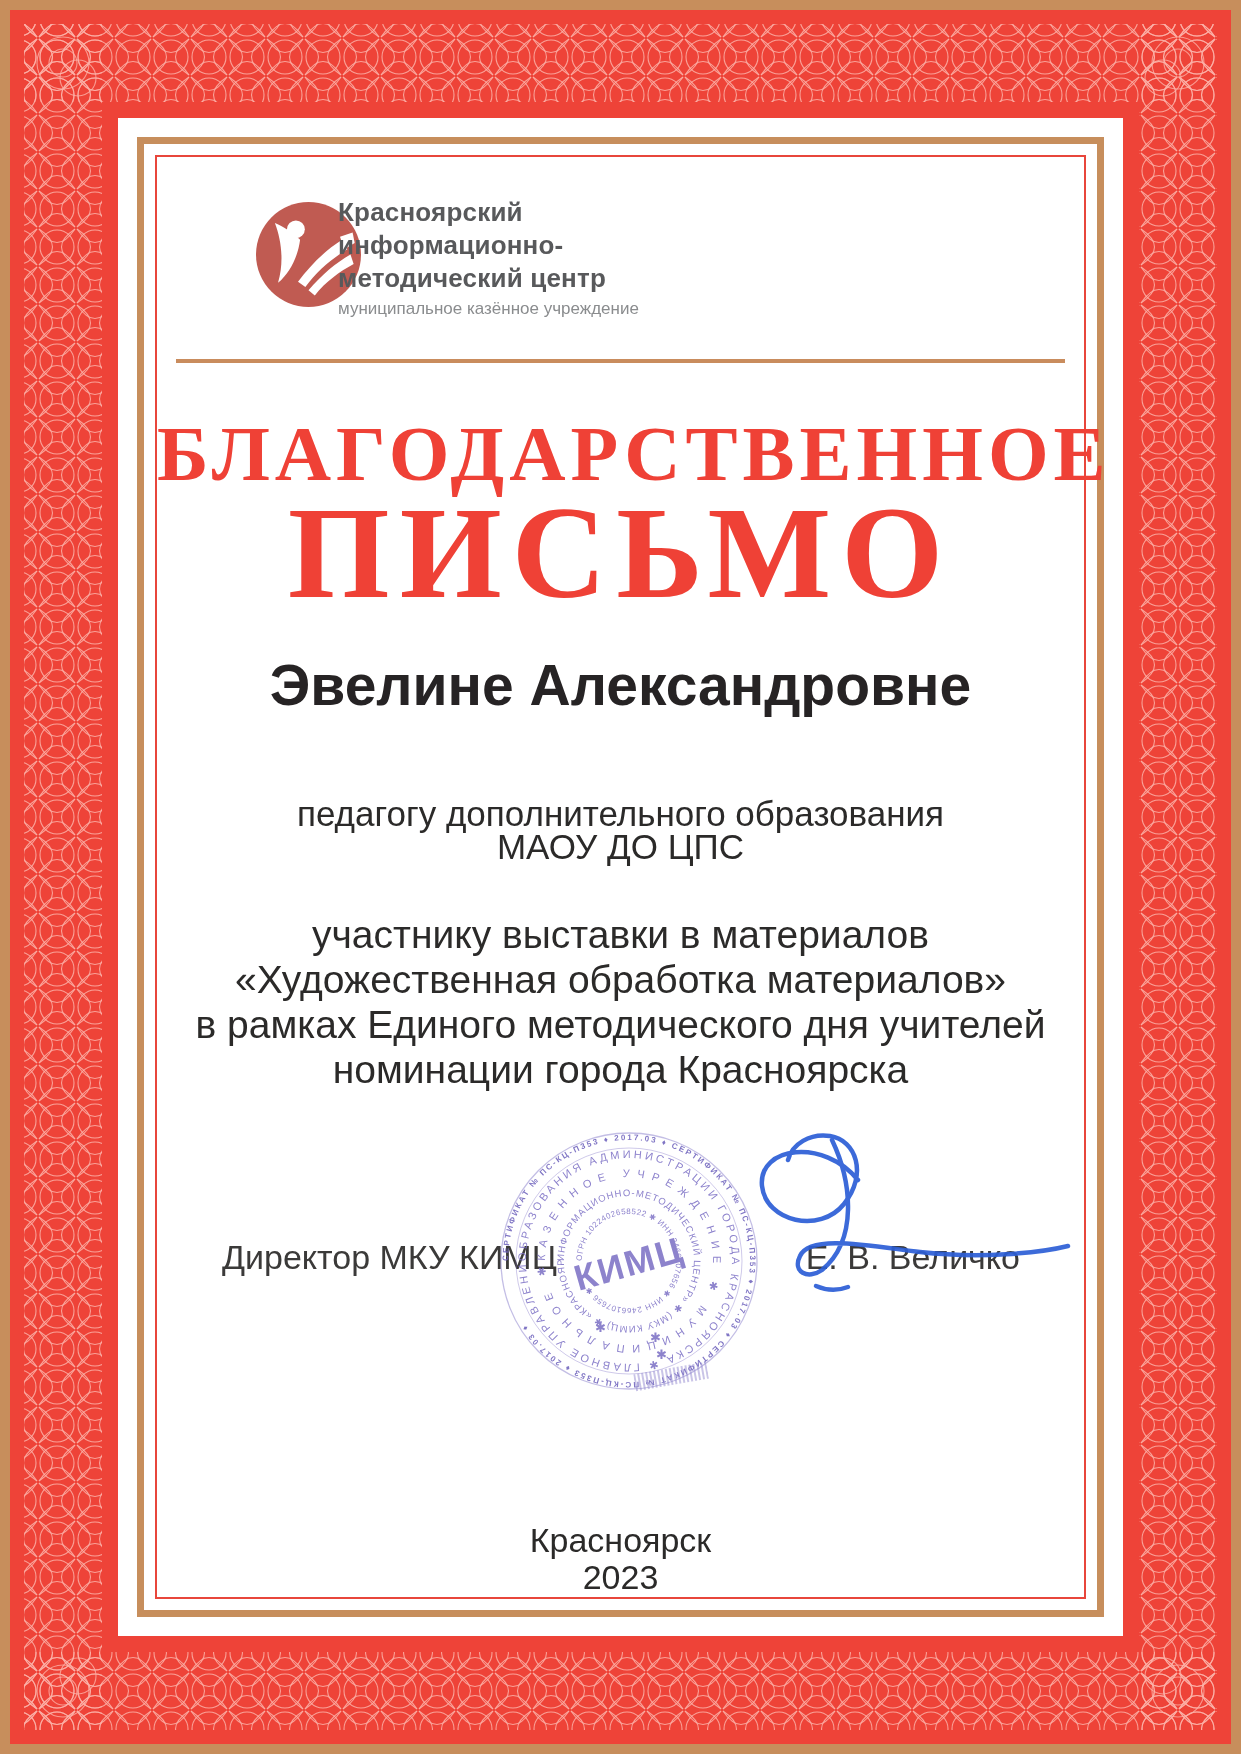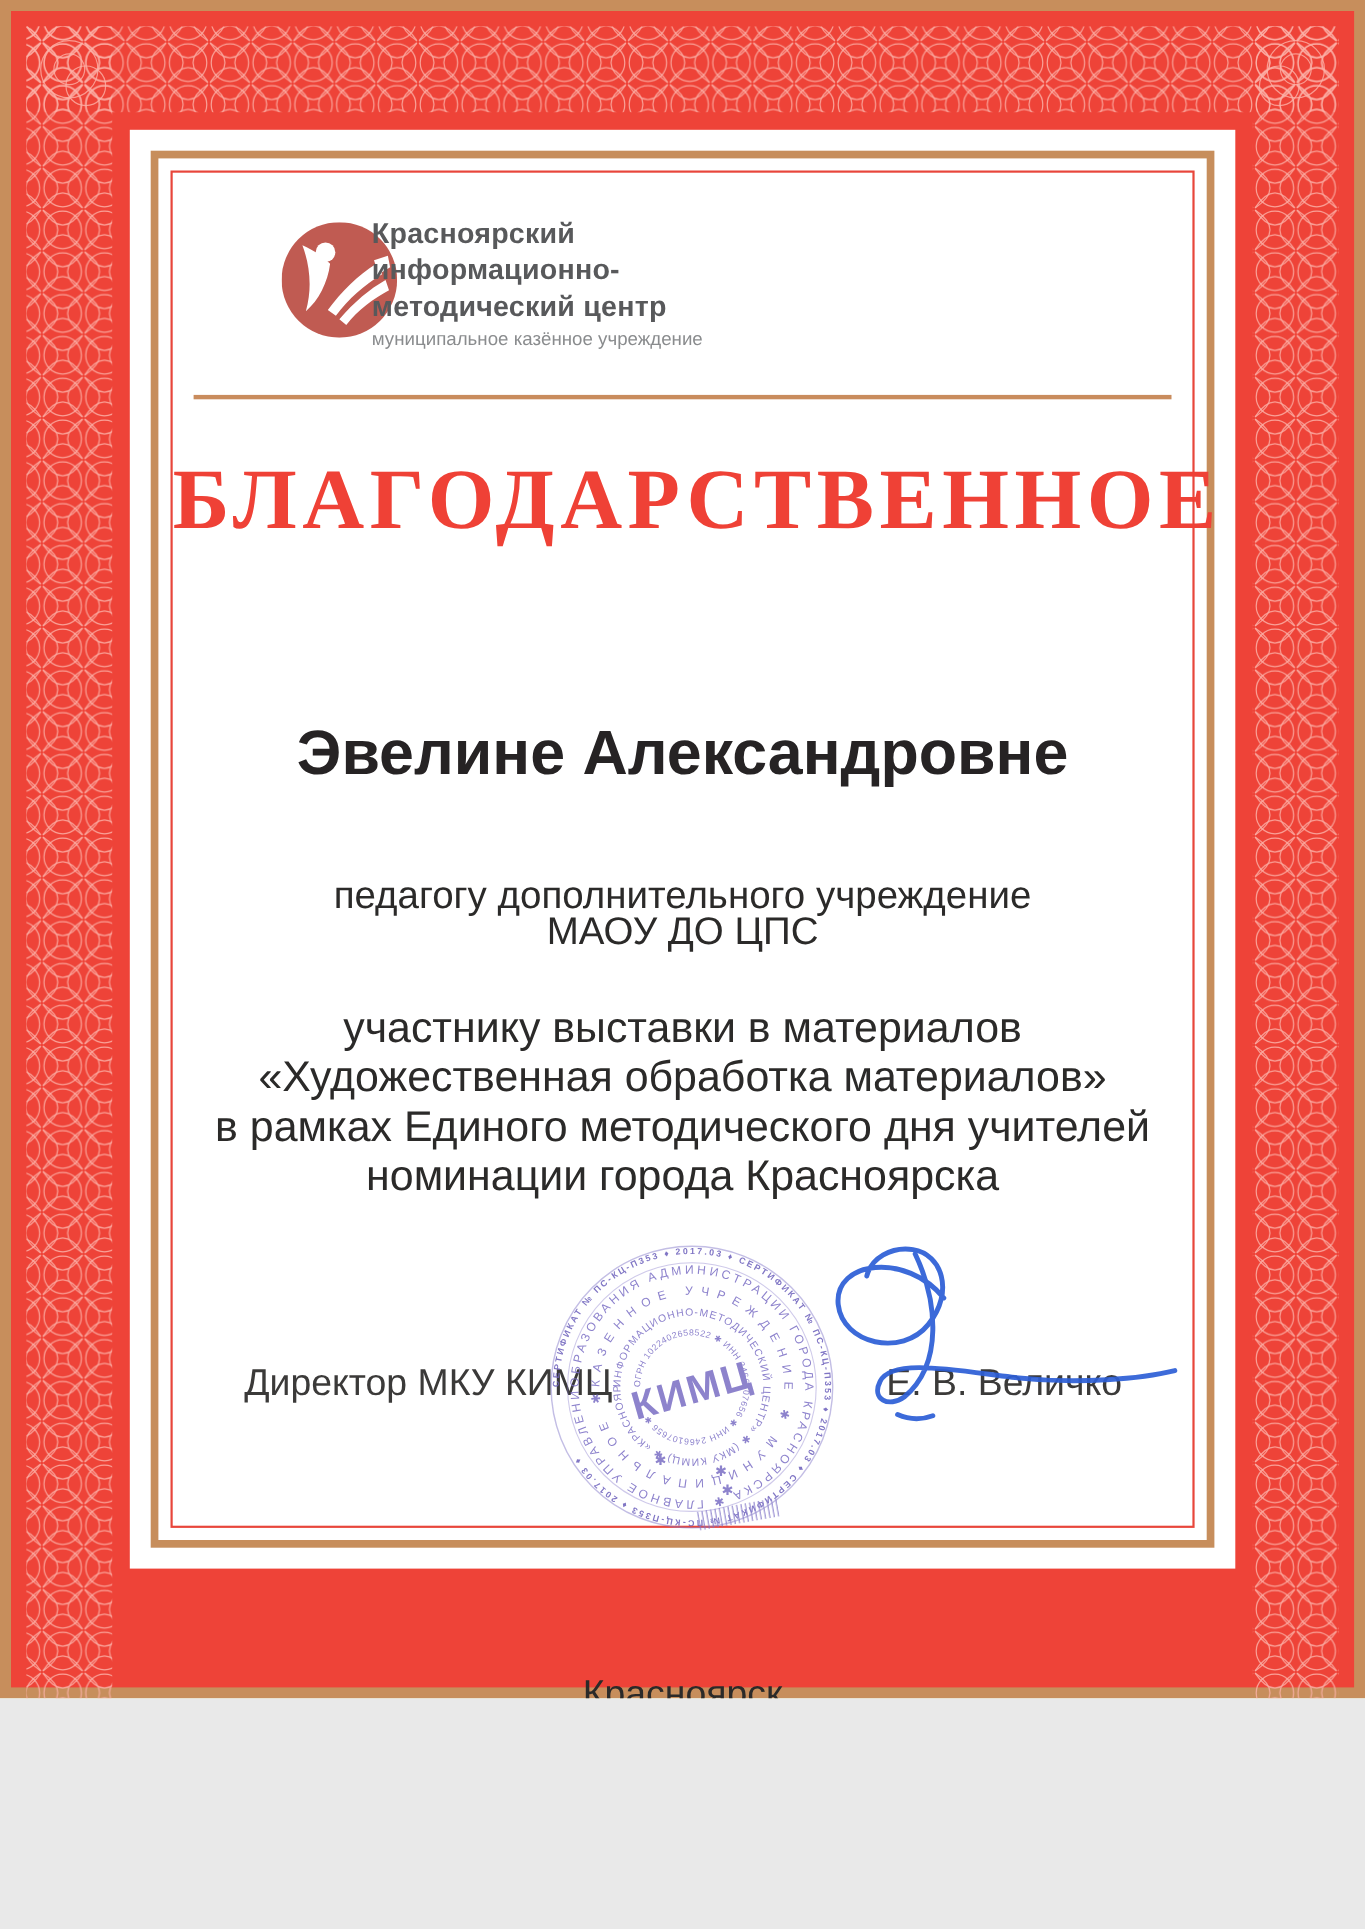--- a/index.html
+++ b/index.html
@@ -1,17 +1,17 @@
 <!DOCTYPE html>
 <html><head>
 <meta charset="utf-8">
 <style>
   html,body{margin:0;padding:0;background:#e9e9e9;}
   .page{
-    position:relative;width:1241px;height:1544px;background:#fef9c3;
+    position:relative;width:1241px;height:1754px;background:#fef9c3;
     font-family:"Liberation Sans",sans-serif;overflow:hidden;margin:0 auto;
   }
   
   .frame-tan{position:absolute;inset:0;background:#c78e5c;}
   .frame-red{position:absolute;inset:10px;background:#ee4338;}
   .ornament-svg{position:absolute;inset:0;pointer-events:none;}
   .inner-white{position:absolute;inset:118px;background:#ffffff;}
   .line-tan{position:absolute;inset:137px;border:7px solid #c78e5c;}
   .line-red{position:absolute;inset:155px;border:2px solid #e8463b;}
   
@@ -97,26 +97,27 @@
       <div>Красноярский</div>
       <div>информационно-</div>
       <div>методический центр</div>
     </div>
     <div class="org-subtitle">муниципальное казённое учреждение</div>
   </div>
 
   <div class="abs separator"></div>
 
   <div class="abs centered title title-1">БЛАГОДАРСТВЕННОЕ</div>
+  <div class="abs centered title title-2">ПИСЬМО</div>
 
   <div class="abs centered recipient">
     <div>Эвелине Александровне</div>
   </div>
   <div class="abs centered role">
-    <div>педагогу дополнительного учреждение</div>
+    <div>педагогу дополнительного образования</div>
     <div>МАОУ ДО ЦПС</div>
   </div>
 
   <div class="abs centered body-text">
     <div>участнику выставки в материалов</div>
     <div>«Художественная обработка материалов»</div>
     <div>в рамках Единого методического дня учителей</div>
     <div>номинации города Красноярска</div>
   </div>
 

